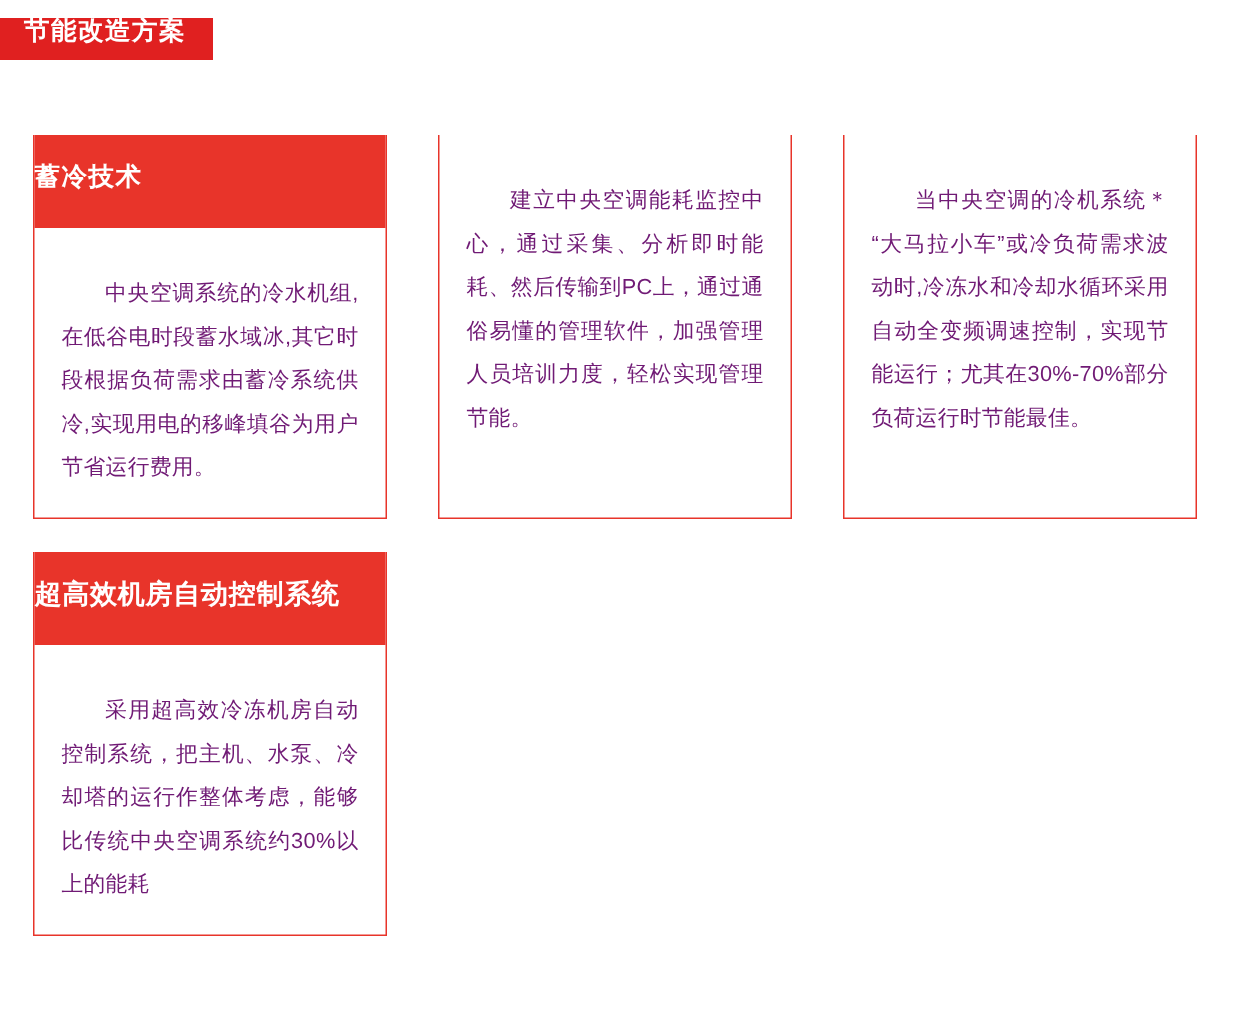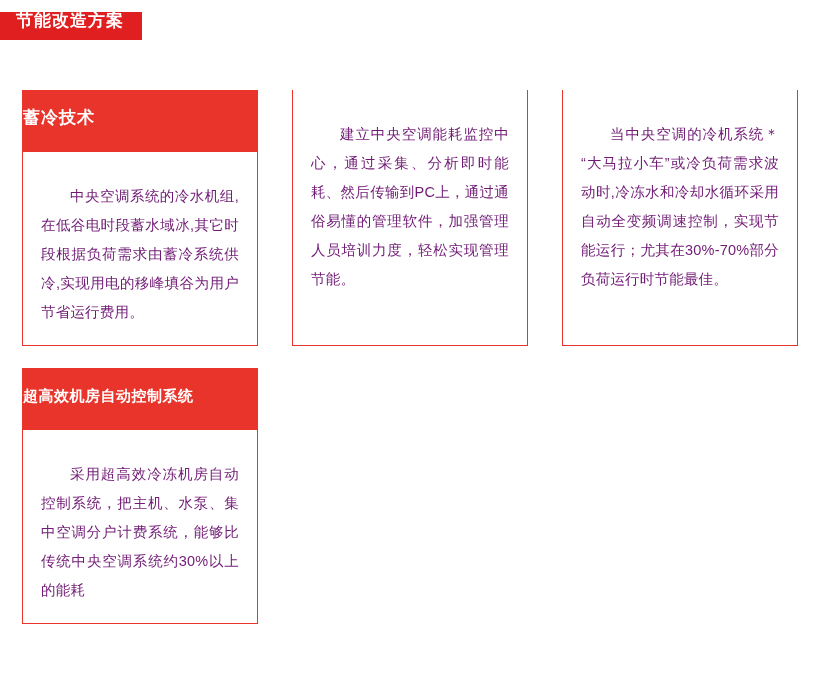--- a/index.html
+++ b/index.html
@@ -59,21 +59,21 @@
     font-size: 17px;
     font-weight: bold;
     text-align: left;
     letter-spacing: 1px;
     height: 62px;
     line-height: 56px;
     overflow: hidden;
     white-space: nowrap;
   }
   .card-head.small {
-    font-size: 15px;
+    font-size: 18px;
     letter-spacing: 0.5px;
   }
   .card-body {
     padding: 30px 18px 18px 18px;
     font-size: 14.5px;
     line-height: 2.0;
     color: #701a75;
     text-indent: 2em;
     text-align: justify;
     letter-spacing: 0.2px;
@@ -96,19 +96,19 @@
     <div class="card row-1">
       <div class="card-body">建立中央空调能耗监控中心，通过采集、分析即时能耗、然后传输到PC上，通过通俗易懂的管理软件，加强管理人员培训力度，轻松实现管理节能。</div>
     </div>
 
     <div class="card row-1">
       <div class="card-body">当中央空调的冷机系统＊ “大马拉小车”或冷负荷需求波动时,冷冻水和冷却水循环采用自动全变频调速控制，实现节能运行；尤其在30%-70%部分负荷运行时节能最佳。</div>
     </div>
 
     <div class="card row-2">
       <div class="card-head small">超高效机房自动控制系统</div>
-      <div class="card-body">采用超高效冷冻机房自动控制系统，把主机、水泵、集中空调分户计费系统，能够比传统中央空调系统约30%以上的能耗</div>
+      <div class="card-body">采用超高效冷冻机房自动控制系统，把主机、水泵、冷却塔的运行作整体考虑，能够比传统中央空调系统约30%以上的能耗</div>
     </div>
 
 
 
   </div>
 </div>
 
 </body></html>

